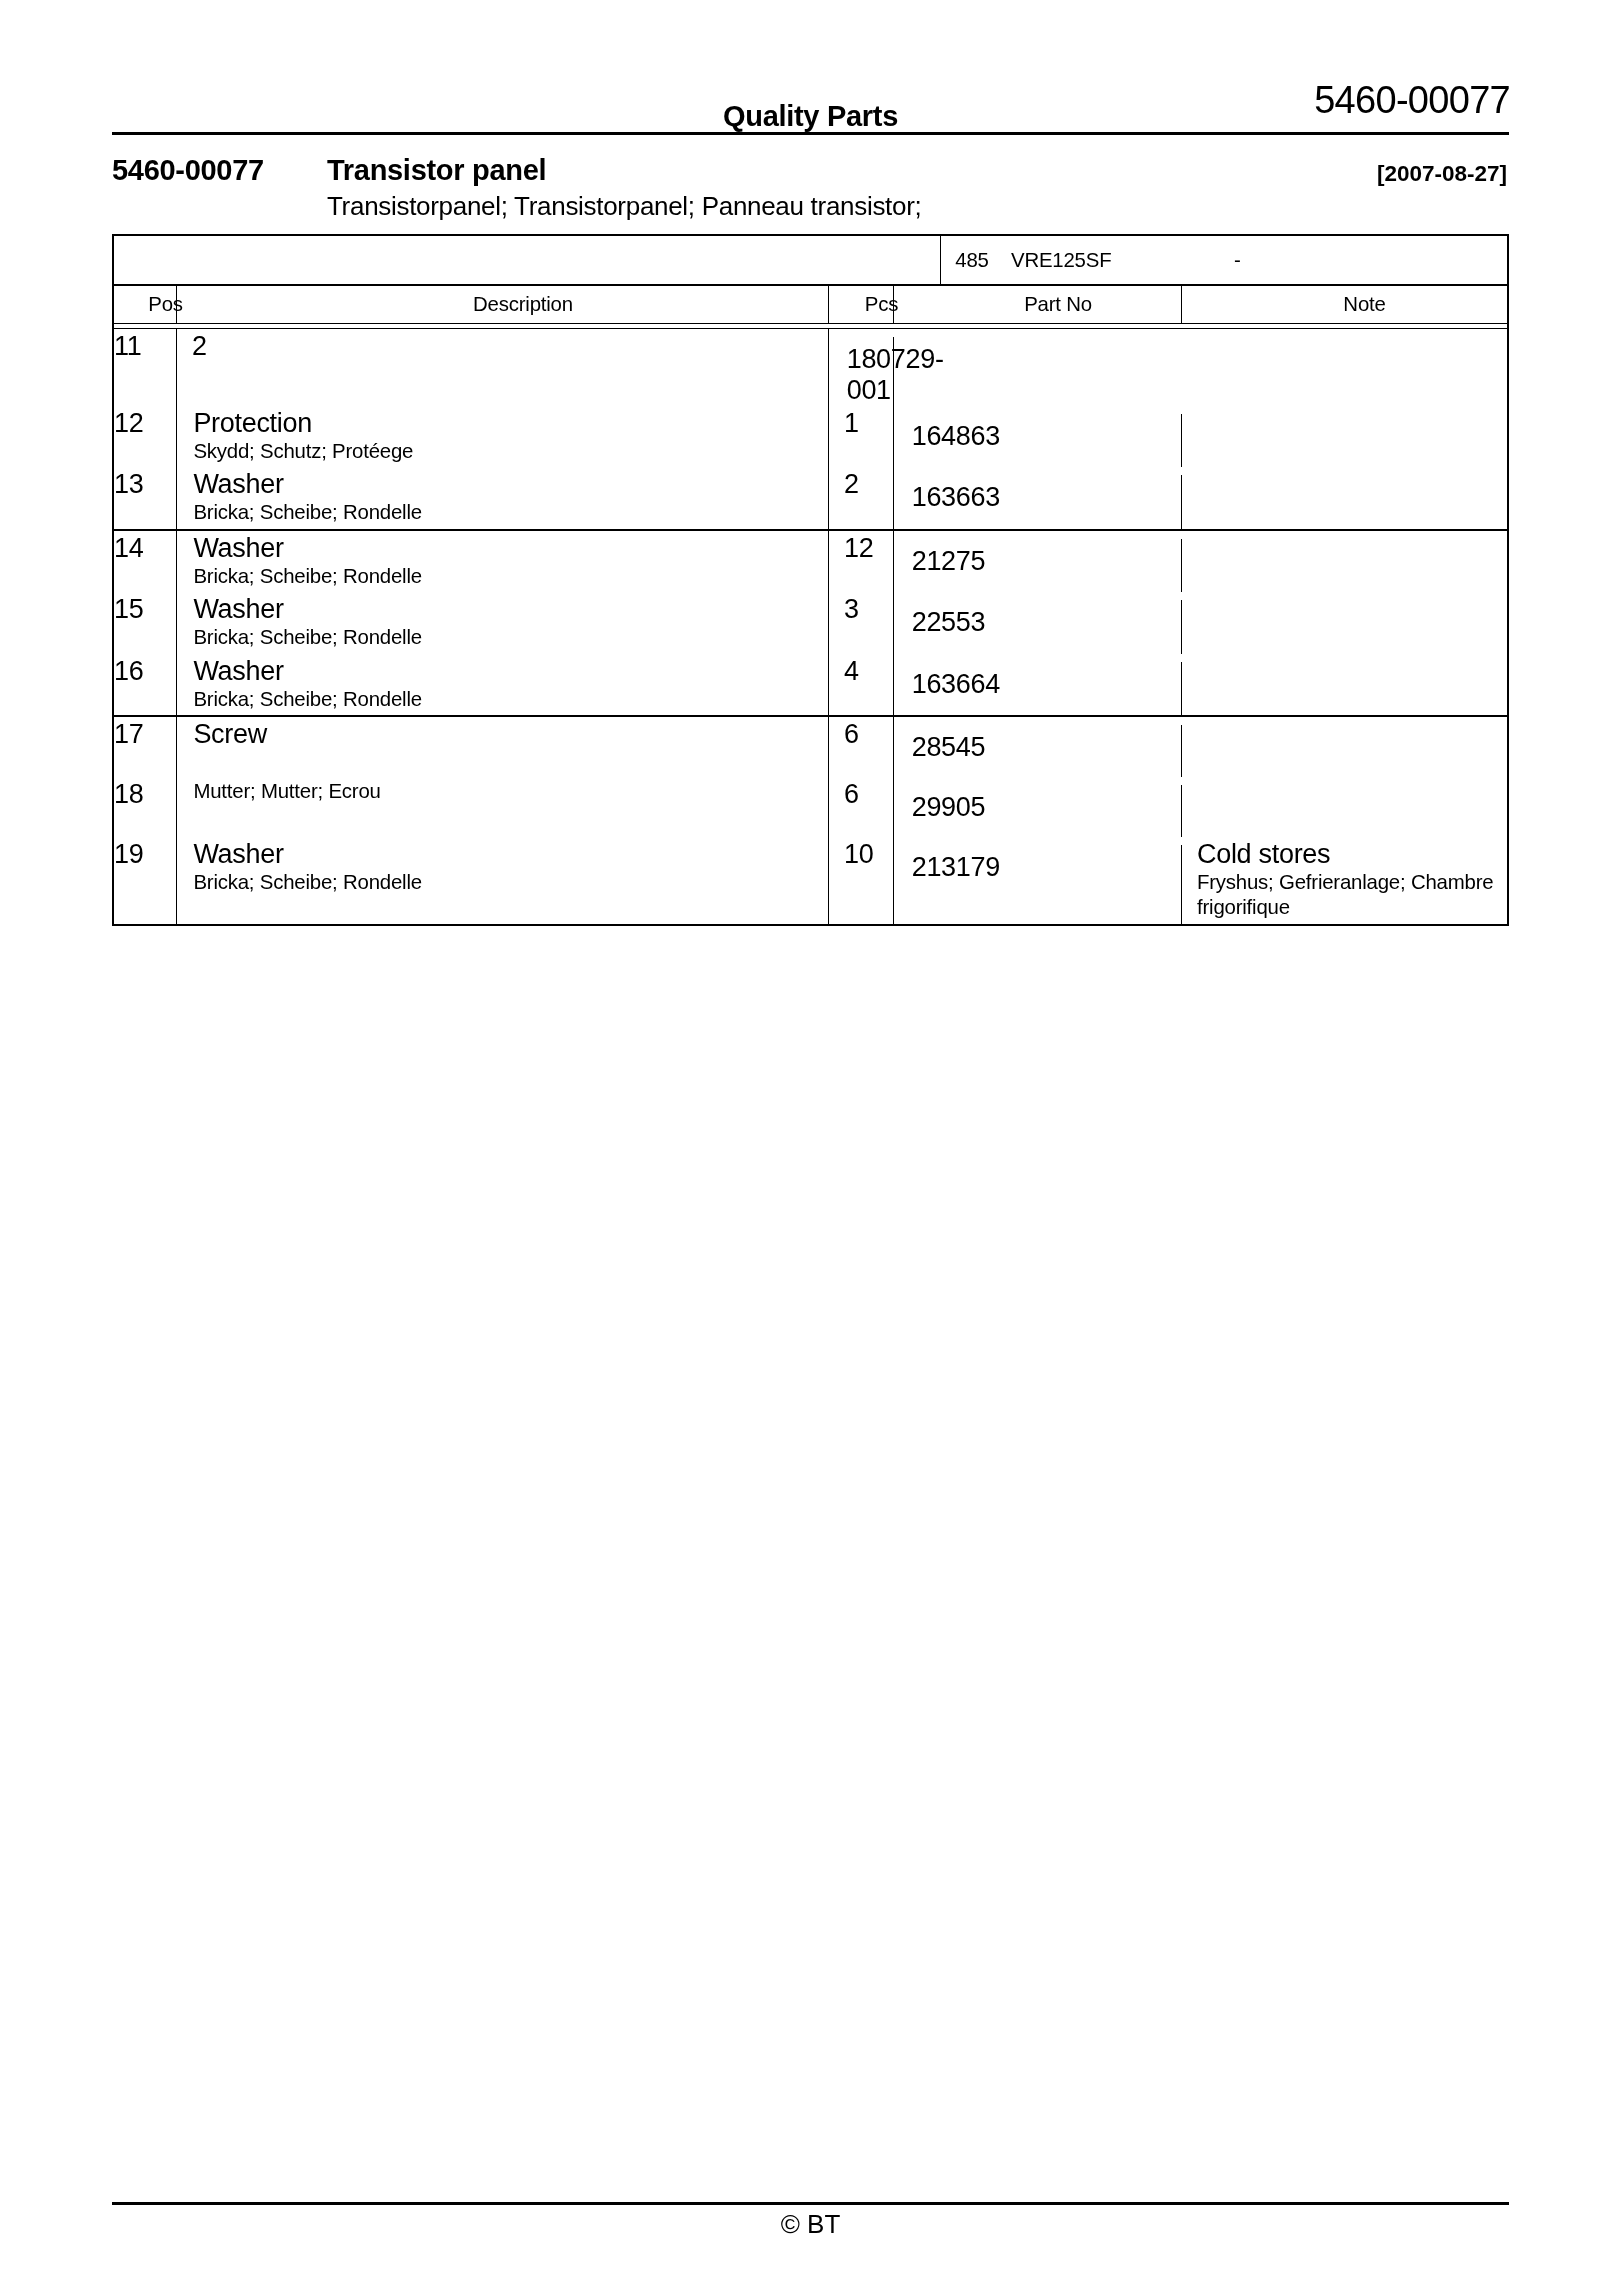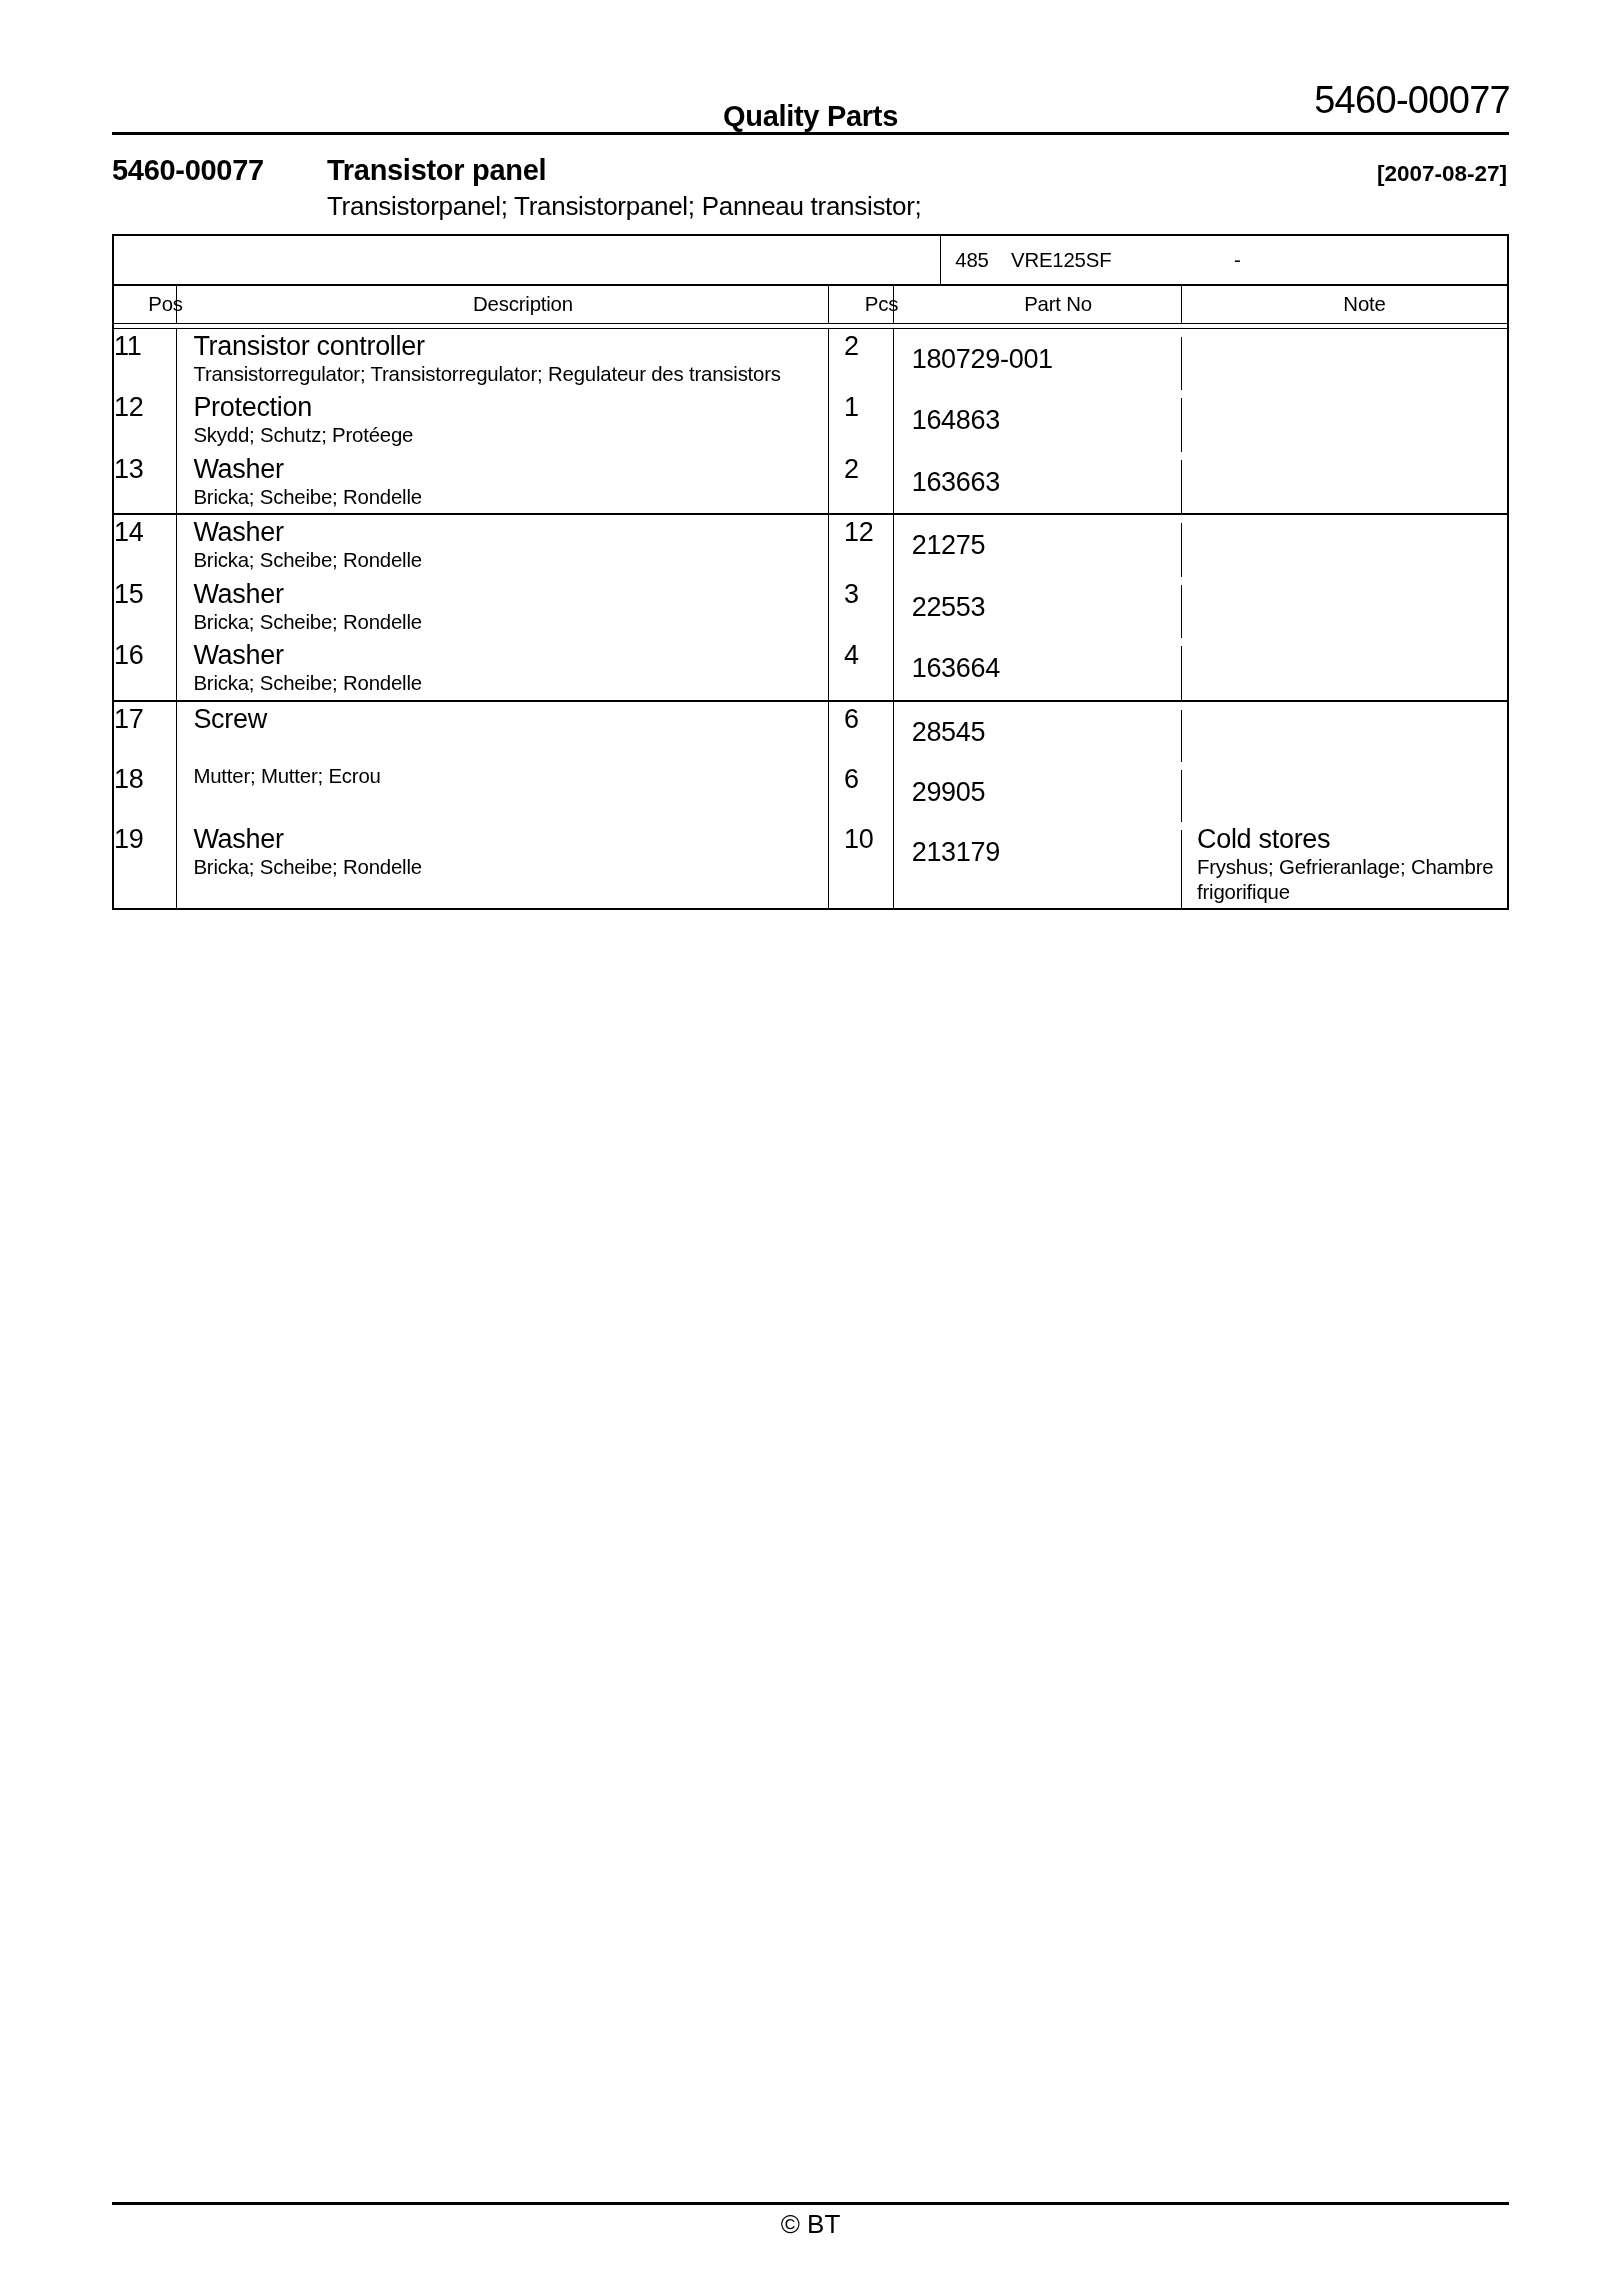--- a/index.html
+++ b/index.html
@@ -190,24 +190,20 @@
       <div class="hcell">Part No</div>
       <div class="hcell">Note</div>
     </div>
 
     <div class="dbl"></div>
 
     <div class="tgroups">
         <div class="group">
   <div class="prow">
     <div class="cell pos">11</div>
-    <div class="cell desc">
-      <div class="main">Transistor controller</div>
-      <div class="sub">Transistorregulator; Transistorregulator; Regulateur des transistors</div>
-    </div>
     <div class="cell pcs">2</div>
     <div class="cell partno">180729-001</div>
     <div class="cell note">
       <div class="main"></div>
       <div class="sub"></div>
     </div>
   </div>
 
   <div class="prow">
     <div class="cell pos">12</div>

